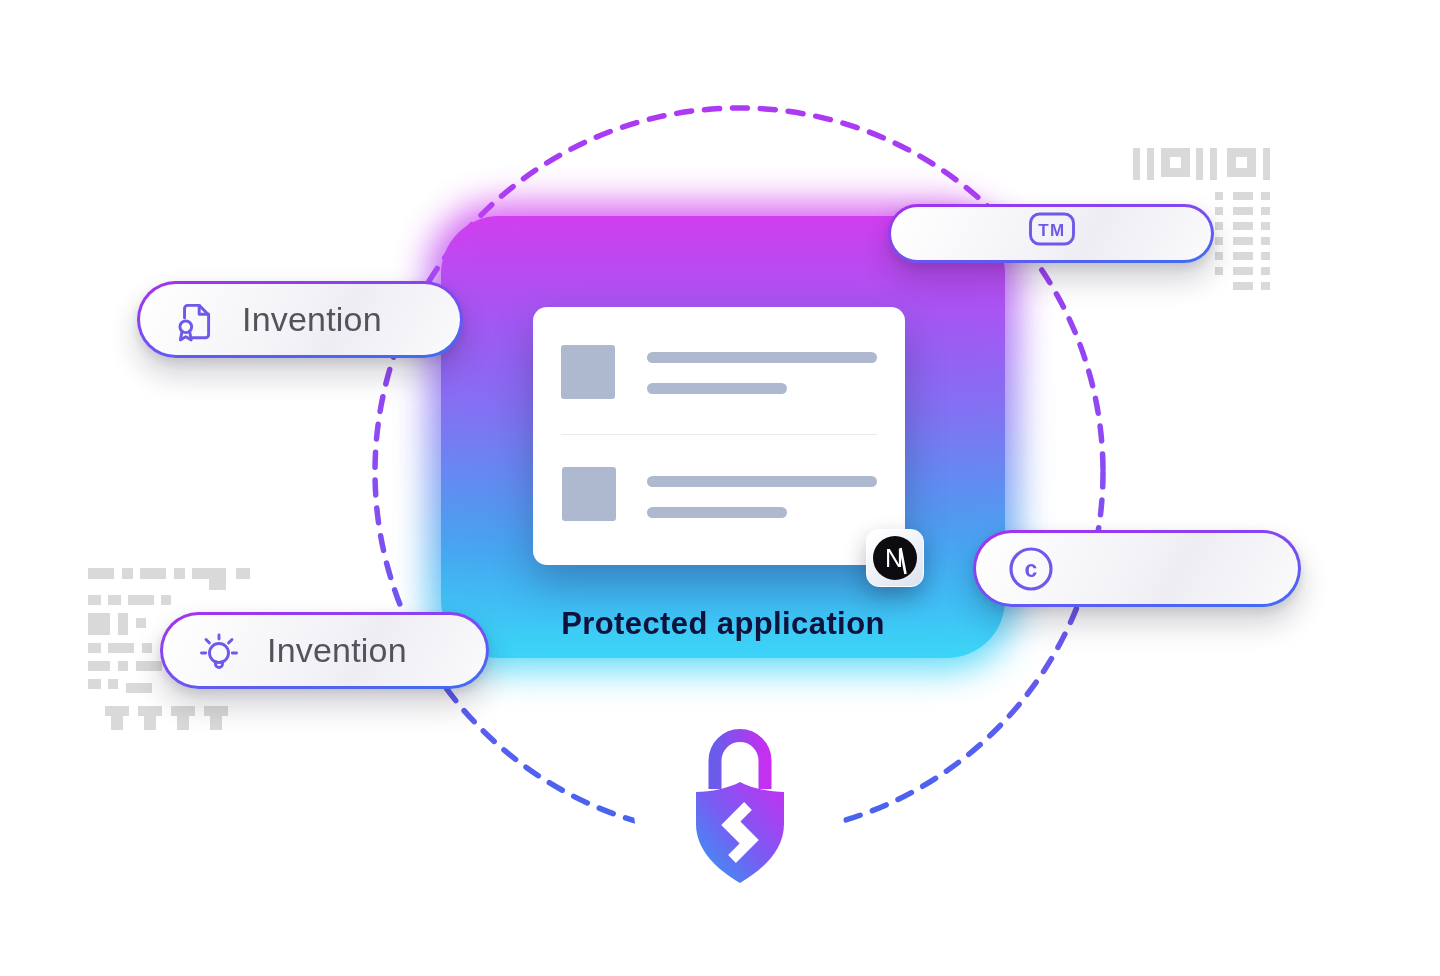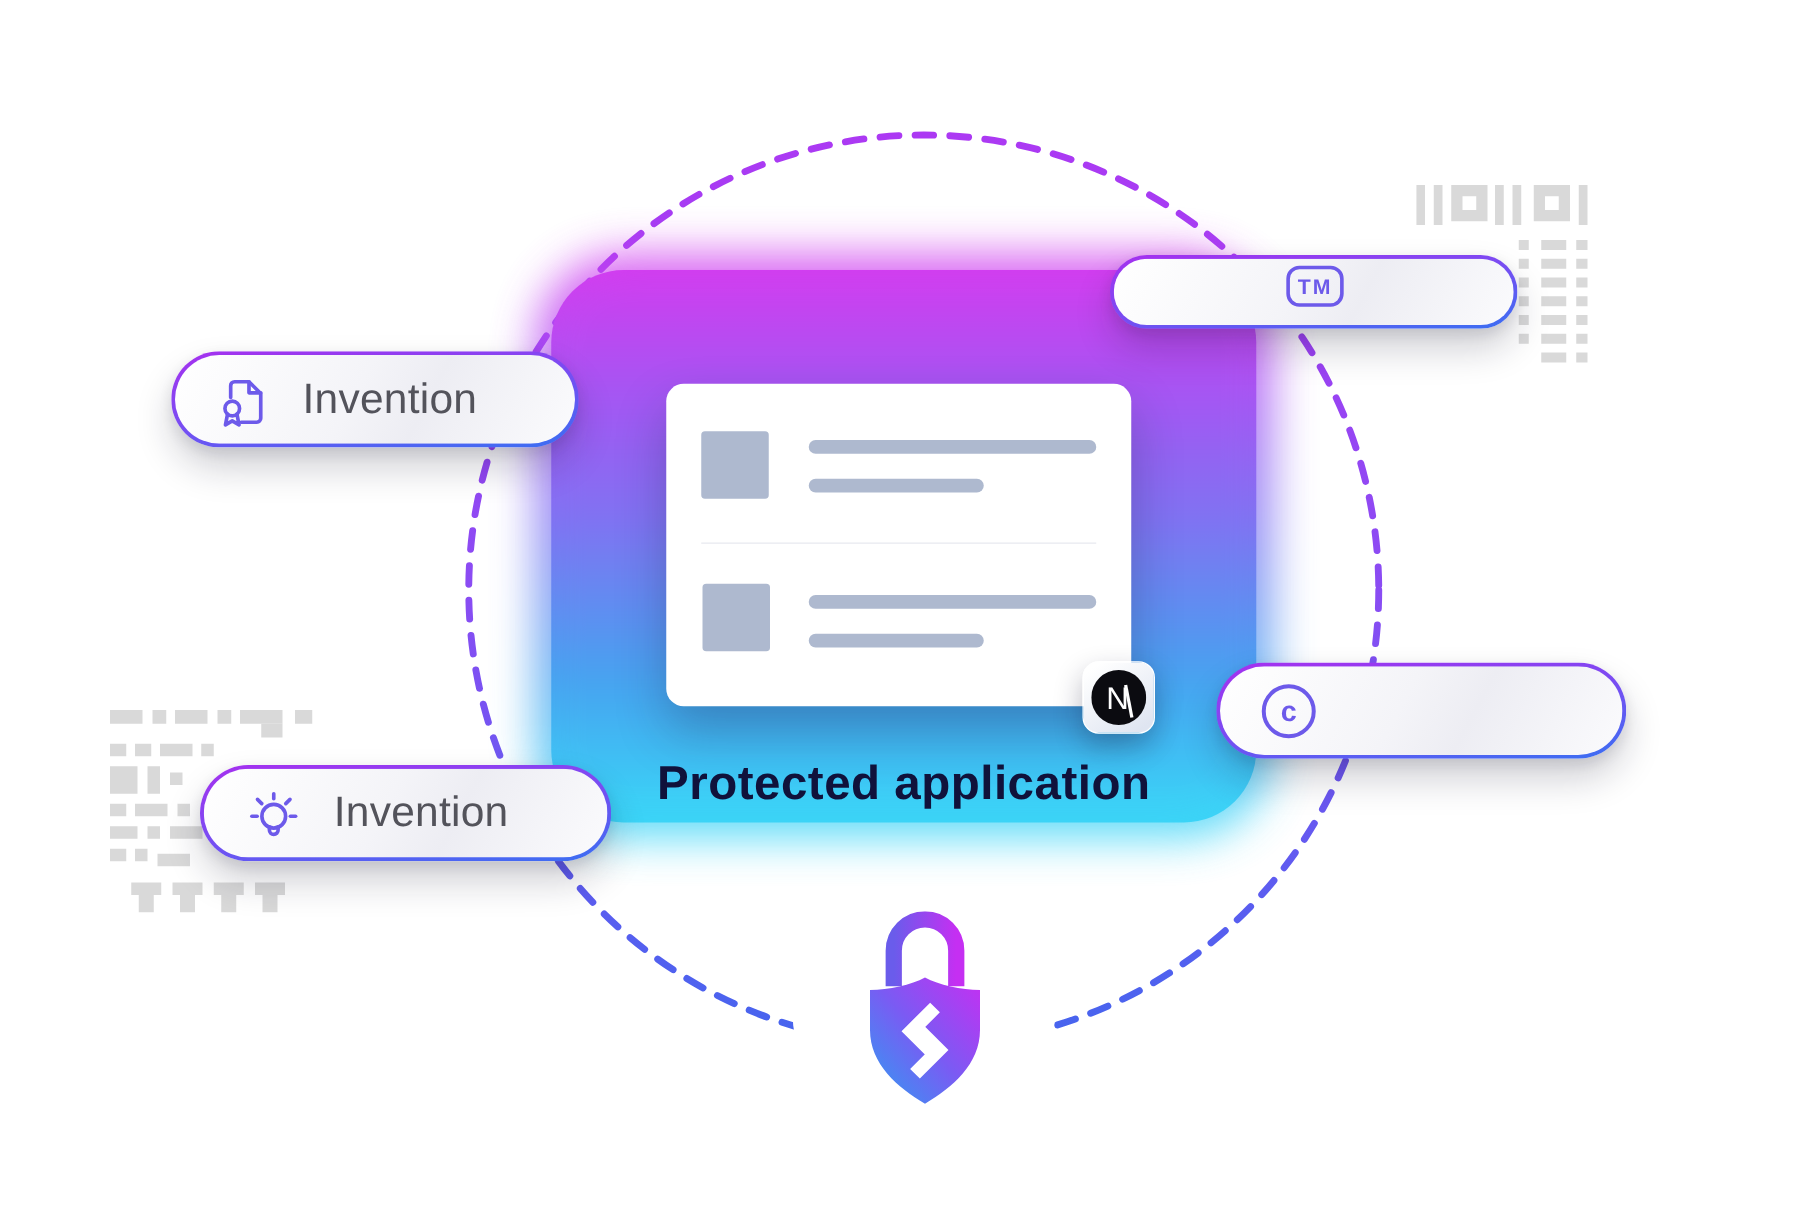--- a/index.html
+++ b/index.html
@@ -45,21 +45,21 @@
   .next-badge{
     position:absolute;left:425px;top:313px;width:58px;height:58px;border-radius:13px;
     background:linear-gradient(145deg,#ffffff 10%,#dfe5f1 90%);
     border:1px solid #ffffff;
     box-shadow:0 10px 22px rgba(20,20,50,.30);
     display:flex;align-items:center;justify-content:center;
   }
 
   .caption{
     position:absolute;left:441px;top:606px;width:564px;z-index:6;
-    text-align:center;font-size:38px;font-weight:600;letter-spacing:.4px;color:#10123B;
+    text-align:center;font-size:31px;font-weight:600;letter-spacing:.4px;color:#10123B;
   }
 
   
   .pill{
     position:absolute;z-index:7;display:flex;align-items:center;gap:24px;
     padding:0 30px 0 32px;border-radius:60px;border:3px solid transparent;
     background:
       linear-gradient(118deg,#ffffff 0%,#f4f4f8 45%,#ededf3 62%,#fbfbfd 100%) padding-box,
       linear-gradient(172deg,#A630EF 0%,#7A4CF2 48%,#3A6FF2 100%) border-box;
     box-shadow:0 16px 30px rgba(22,18,44,.20),0 4px 10px rgba(22,18,44,.10);

